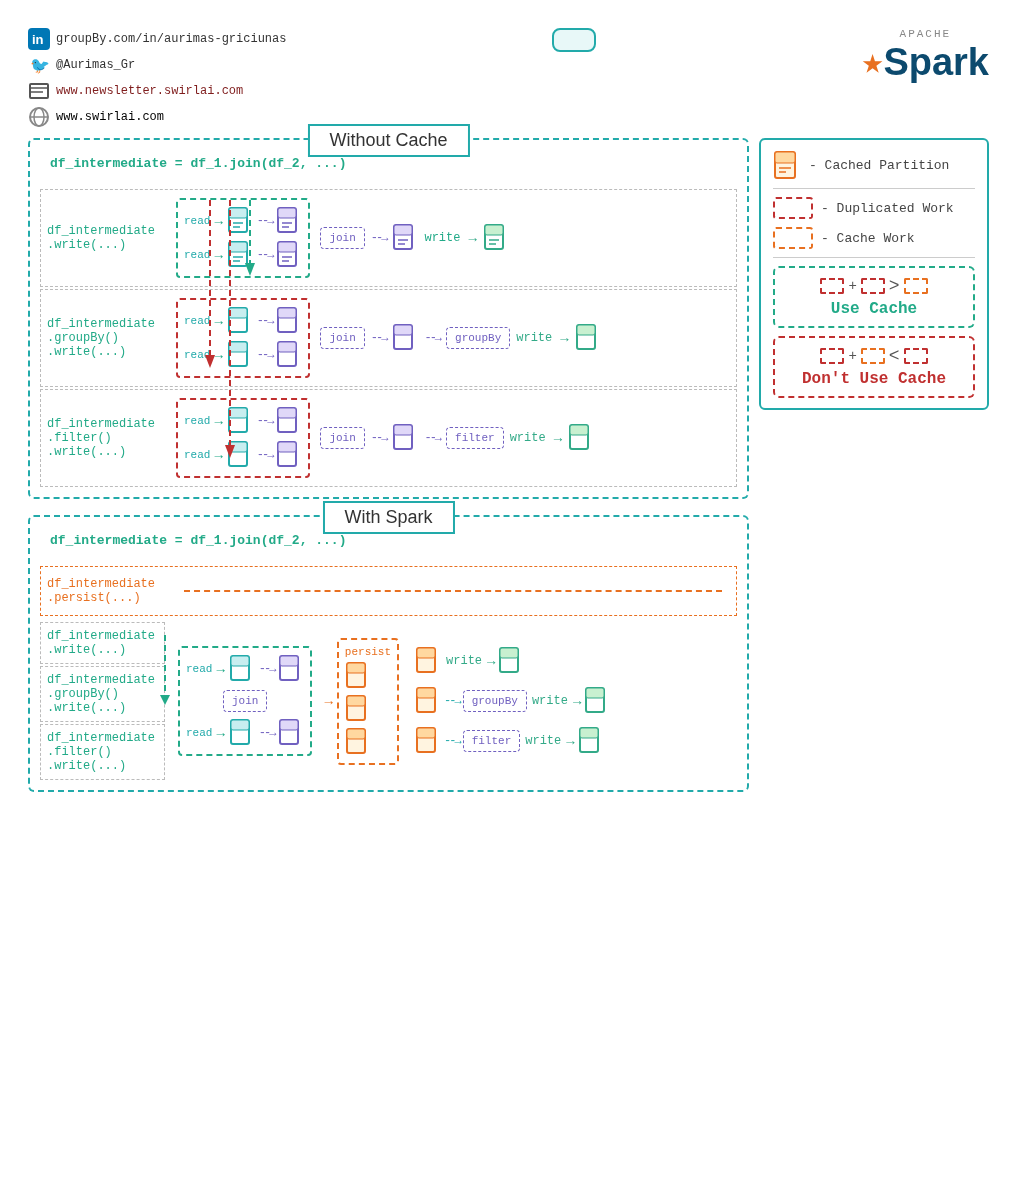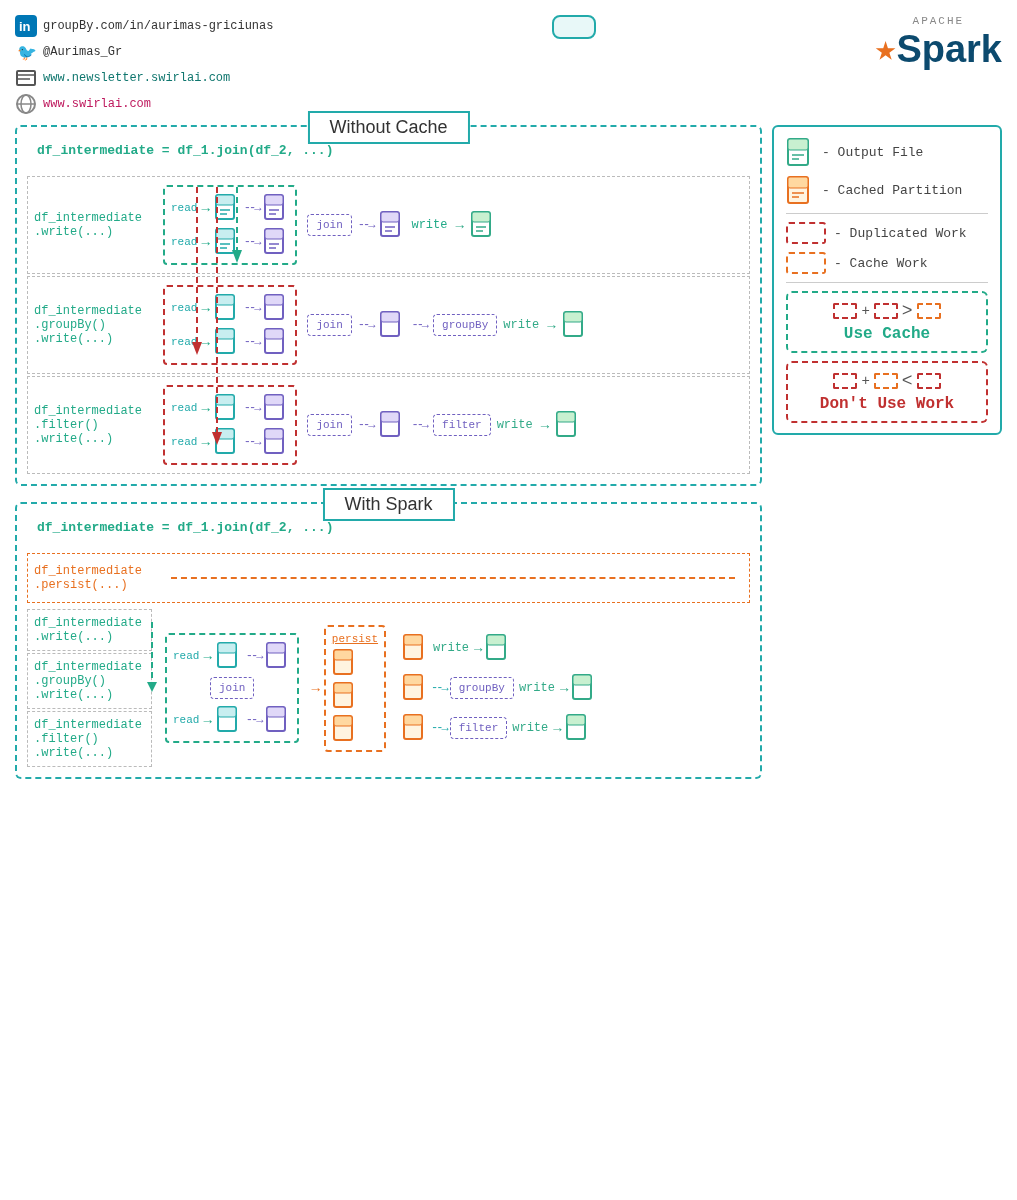--- a/index.html
+++ b/index.html
@@ -8,21 +8,21 @@
       min-height: 1200px;
       background: #f5f5f5;
       font-family: 'Courier New', monospace;
       position: relative;
       overflow-x: hidden;
     }
     .page {
       width: 1017px;
       min-height: 1200px;
       background: white;
-      padding: 15px;
+      padding: 28px;
       position: relative;
     }
 
     
     .header {
       display: flex;
       align-items: flex-start;
       justify-content: space-between;
       margin-bottom: 10px;
     }
@@ -325,31 +325,31 @@
         <span style="font-size:12px;color:#333;">@Aurimas_Gr</span>
       </div>
       <div class="social-row">
         <div class="social-icon">
           <svg width="22" height="22" viewBox="0 0 22 22">
             <rect x="2" y="4" width="18" height="14" rx="1" fill="none" stroke="#555" stroke-width="2"></rect>
             <line x1="2" y1="8" x2="20" y2="8" stroke="#555" stroke-width="1.5"></line>
             <line x1="2" y1="12" x2="15" y2="12" stroke="#555" stroke-width="1.5"></line>
           </svg>
         </div>
-        <span style="font-size:12px;color:#0f766e;">www.newsletter.swirlai.com</span>
+        <span style="font-size:12px;color:#7f1d1d;">www.newsletter.swirlai.com</span>
       </div>
       <div class="social-row">
         <div class="social-icon">
           <svg width="22" height="22" viewBox="0 0 22 22">
             <circle cx="11" cy="11" r="9" fill="none" stroke="#888" stroke-width="2"></circle>
             <ellipse cx="11" cy="11" rx="5" ry="9" fill="none" stroke="#888" stroke-width="1.5"></ellipse>
             <line x1="2" y1="11" x2="20" y2="11" stroke="#888" stroke-width="1.5"></line>
           </svg>
         </div>
-        <span style="font-size:12px;color:#be185d;">www.swirlai.com</span>
+        <span style="font-size:12px;color:#000000;">www.swirlai.com</span>
       </div>
     </div>
 
     <div class="title-box">
     </div>
 
     <div class="spark-logo">
       <span class="apache-text">APACHE</span>
       <div style="display:flex;align-items:center;">
         <span class="spark-star">★</span>
@@ -604,21 +604,21 @@
                       <rect x="2" y="2" width="18" height="24" rx="2" fill="white" stroke="#7060c0" stroke-width="2"></rect>
                       <rect x="2" y="2" width="18" height="10" rx="2" fill="#e0d8f8" stroke="#7060c0" stroke-width="1"></rect>
                     </svg>
                 </div>
               </div>
             </div>
 
             <div style="display:flex;align-items:center;margin:0 4px;">
               <span style="color:#e87020;font-size:14px;margin-right:4px;">→</span>
               <div style="border:2px dashed #e87020;border-radius:4px;padding:6px;display:flex;flex-direction:column;gap:3px;">
-                <span style="font-size:11px;color:#e87020;font-family:Courier New,monospace;text-decoration:underline;">persist</span>
+                <span style="font-size:11px;color:#e87020;font-family:Courier New,monospace;">persist</span>
 
                 <svg width="26" height="30" viewBox="0 0 26 30">
                     <rect x="2" y="2" width="18" height="24" rx="2" fill="#fff4e0" stroke="#e87020" stroke-width="2"></rect>
                     <rect x="2" y="2" width="18" height="10" rx="2" fill="#ffd8a0" stroke="#e87020" stroke-width="1"></rect>
                   </svg>
                 <svg width="26" height="30" viewBox="0 0 26 30">
                     <rect x="2" y="2" width="18" height="24" rx="2" fill="#fff4e0" stroke="#e87020" stroke-width="2"></rect>
                     <rect x="2" y="2" width="18" height="10" rx="2" fill="#ffd8a0" stroke="#e87020" stroke-width="1"></rect>
                   </svg>
                 <svg width="26" height="30" viewBox="0 0 26 30">
@@ -680,29 +680,20 @@
           <line x1="20" y1="5" x2="20" y2="70" stroke="#2a8" stroke-width="2" stroke-dasharray="6,4"></line>
           <polygon points="15,65 25,65 20,75" fill="#2a8"></polygon>
         </svg>
       </div>
     </div>
 
     <div class="legend-area">
       <div class="legend-box">
 
 
-        <div class="legend-item">
-          <svg width="28" height="30" viewBox="0 0 28 30" class="legend-icon">
-              <rect x="2" y="2" width="20" height="26" rx="2" fill="white" stroke="#3a8" stroke-width="2"></rect>
-              <rect x="2" y="2" width="20" height="11" rx="2" fill="#c8f0d0" stroke="#3a8" stroke-width="1"></rect>
-              <line x1="6" y1="18" x2="18" y2="18" stroke="#3a8" stroke-width="1.5"></line>
-              <line x1="6" y1="22" x2="13" y2="22" stroke="#3a8" stroke-width="1.5"></line>
-            </svg>
-          <span class="legend-label">- Output File</span>
-        </div>
 
 
         <div class="legend-item">
           <svg width="28" height="30" viewBox="0 0 28 30" class="legend-icon">
               <rect x="2" y="2" width="20" height="26" rx="2" fill="#fff4e0" stroke="#e87020" stroke-width="2"></rect>
               <rect x="2" y="2" width="20" height="11" rx="2" fill="#ffd8a0" stroke="#e87020" stroke-width="1"></rect>
               <line x1="6" y1="18" x2="18" y2="18" stroke="#e87020" stroke-width="1.5"></line>
               <line x1="6" y1="22" x2="13" y2="22" stroke="#e87020" stroke-width="1.5"></line>
             </svg>
           <span class="legend-label">- Cached Partition</span>
@@ -732,18 +723,18 @@
         </div>
 
         <div class="dont-cache-box">
           <div class="cache-formula">
             <div class="small-red-box"></div>
             <span>+</span>
             <div class="small-orange-box"></div>
             <span style="font-size:18px;color:#555;">&lt;</span>
             <div class="small-red-box"></div>
           </div>
-          <span class="dont-cache-label">Don't Use Work</span>
+          <span class="dont-cache-label">Don't Use Cache</span>
         </div>
       </div>
     </div>
   </div>
 </div>
 
 </body></html>

